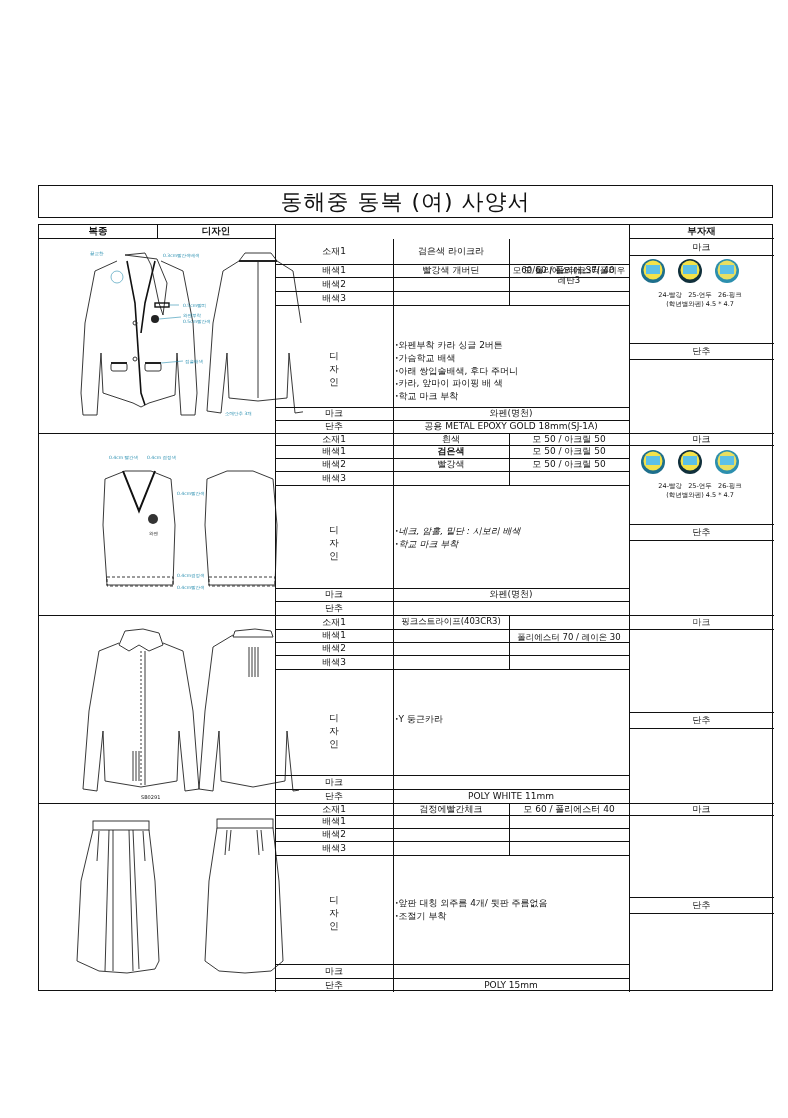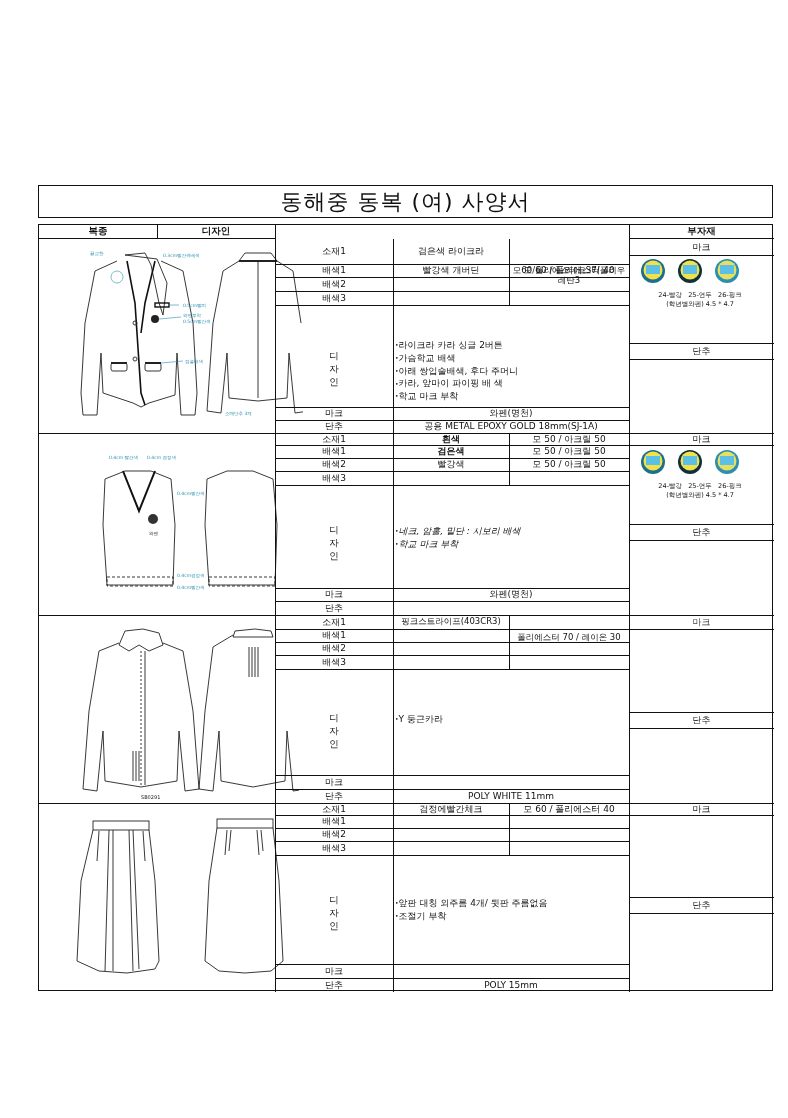--- a/index.html
+++ b/index.html
@@ -114,21 +114,21 @@
     <div class="cell" style="left:236px;top:52px;width:118px;height:14px;">배색3</div>
     <div class="hline" style="left:236px;top:66px;width:354px;"></div>
 
     <div class="vline" style="left:354px;top:66px;height:128px;"></div>
     <div class="vert" style="left:285px;top:110px;">
       <div>디</div>
         <div>자</div>
         <div>인</div>
     </div>
     <div class="design-text" style="left:356px;top:100px;">
-      <div>라이크라 카라 싱글 2버튼</div>
+      <div>와펜부착 카라 싱글 2버튼</div>
       <div>가슴학교 배색</div>
       <div>아래 쌍입술배색, 후다 주머니</div>
       <div>카라, 앞마이 파이핑 배 색</div>
       <div>학교 마크 부착</div>
     </div>
     <div class="hline" style="left:236px;top:168px;width:354px;"></div>
     <div class="cell" style="left:236px;top:168px;width:118px;height:13px;">마크</div>
     <div class="cell" style="left:354px;top:168px;width:236px;height:13px;">와펜(명천)</div>
     <div class="hline" style="left:236px;top:181px;width:354px;"></div>
     <div class="cell" style="left:236px;top:181px;width:118px;height:13px;">단추</div>
@@ -177,21 +177,21 @@
         <text x="118" y="132">0.4cm검정색</text>
         <text x="118" y="144">0.4cm빨간색</text>
       </g>
     </svg>
 
     <div class="vline" style="left:236px;top:0;height:182px;"></div>
     <div class="vline" style="left:354px;top:0;height:52px;"></div>
     <div class="vline" style="left:470px;top:0;height:52px;"></div>
 
     <div class="cell" style="left:236px;top:0;width:118px;height:12px;">소재1</div>
-    <div class="cell" style="left:354px;top:0;width:116px;height:12px;font-weight:bold;">흰색</div>
+    <div class="cell" style="left:354px;top:0;width:116px;height:12px;">흰색</div>
     <div class="cell" style="left:470px;top:0;width:120px;height:12px;">모 50 / 아크릴 50</div>
     <div class="hline" style="left:236px;top:12px;width:354px;"></div>
     <div class="cell" style="left:236px;top:12px;width:118px;height:13px;">배색1</div>
     <div class="cell" style="left:354px;top:12px;width:116px;height:13px;font-weight:bold;">검은색</div>
     <div class="cell" style="left:470px;top:12px;width:120px;height:13px;">모 50 / 아크릴 50</div>
     <div class="hline" style="left:236px;top:25px;width:354px;"></div>
     <div class="cell" style="left:236px;top:25px;width:118px;height:13px;">배색2</div>
     <div class="cell" style="left:354px;top:25px;width:116px;height:13px;">빨강색</div>
     <div class="cell" style="left:470px;top:25px;width:120px;height:13px;">모 50 / 아크릴 50</div>
     <div class="hline" style="left:236px;top:38px;width:354px;"></div>

